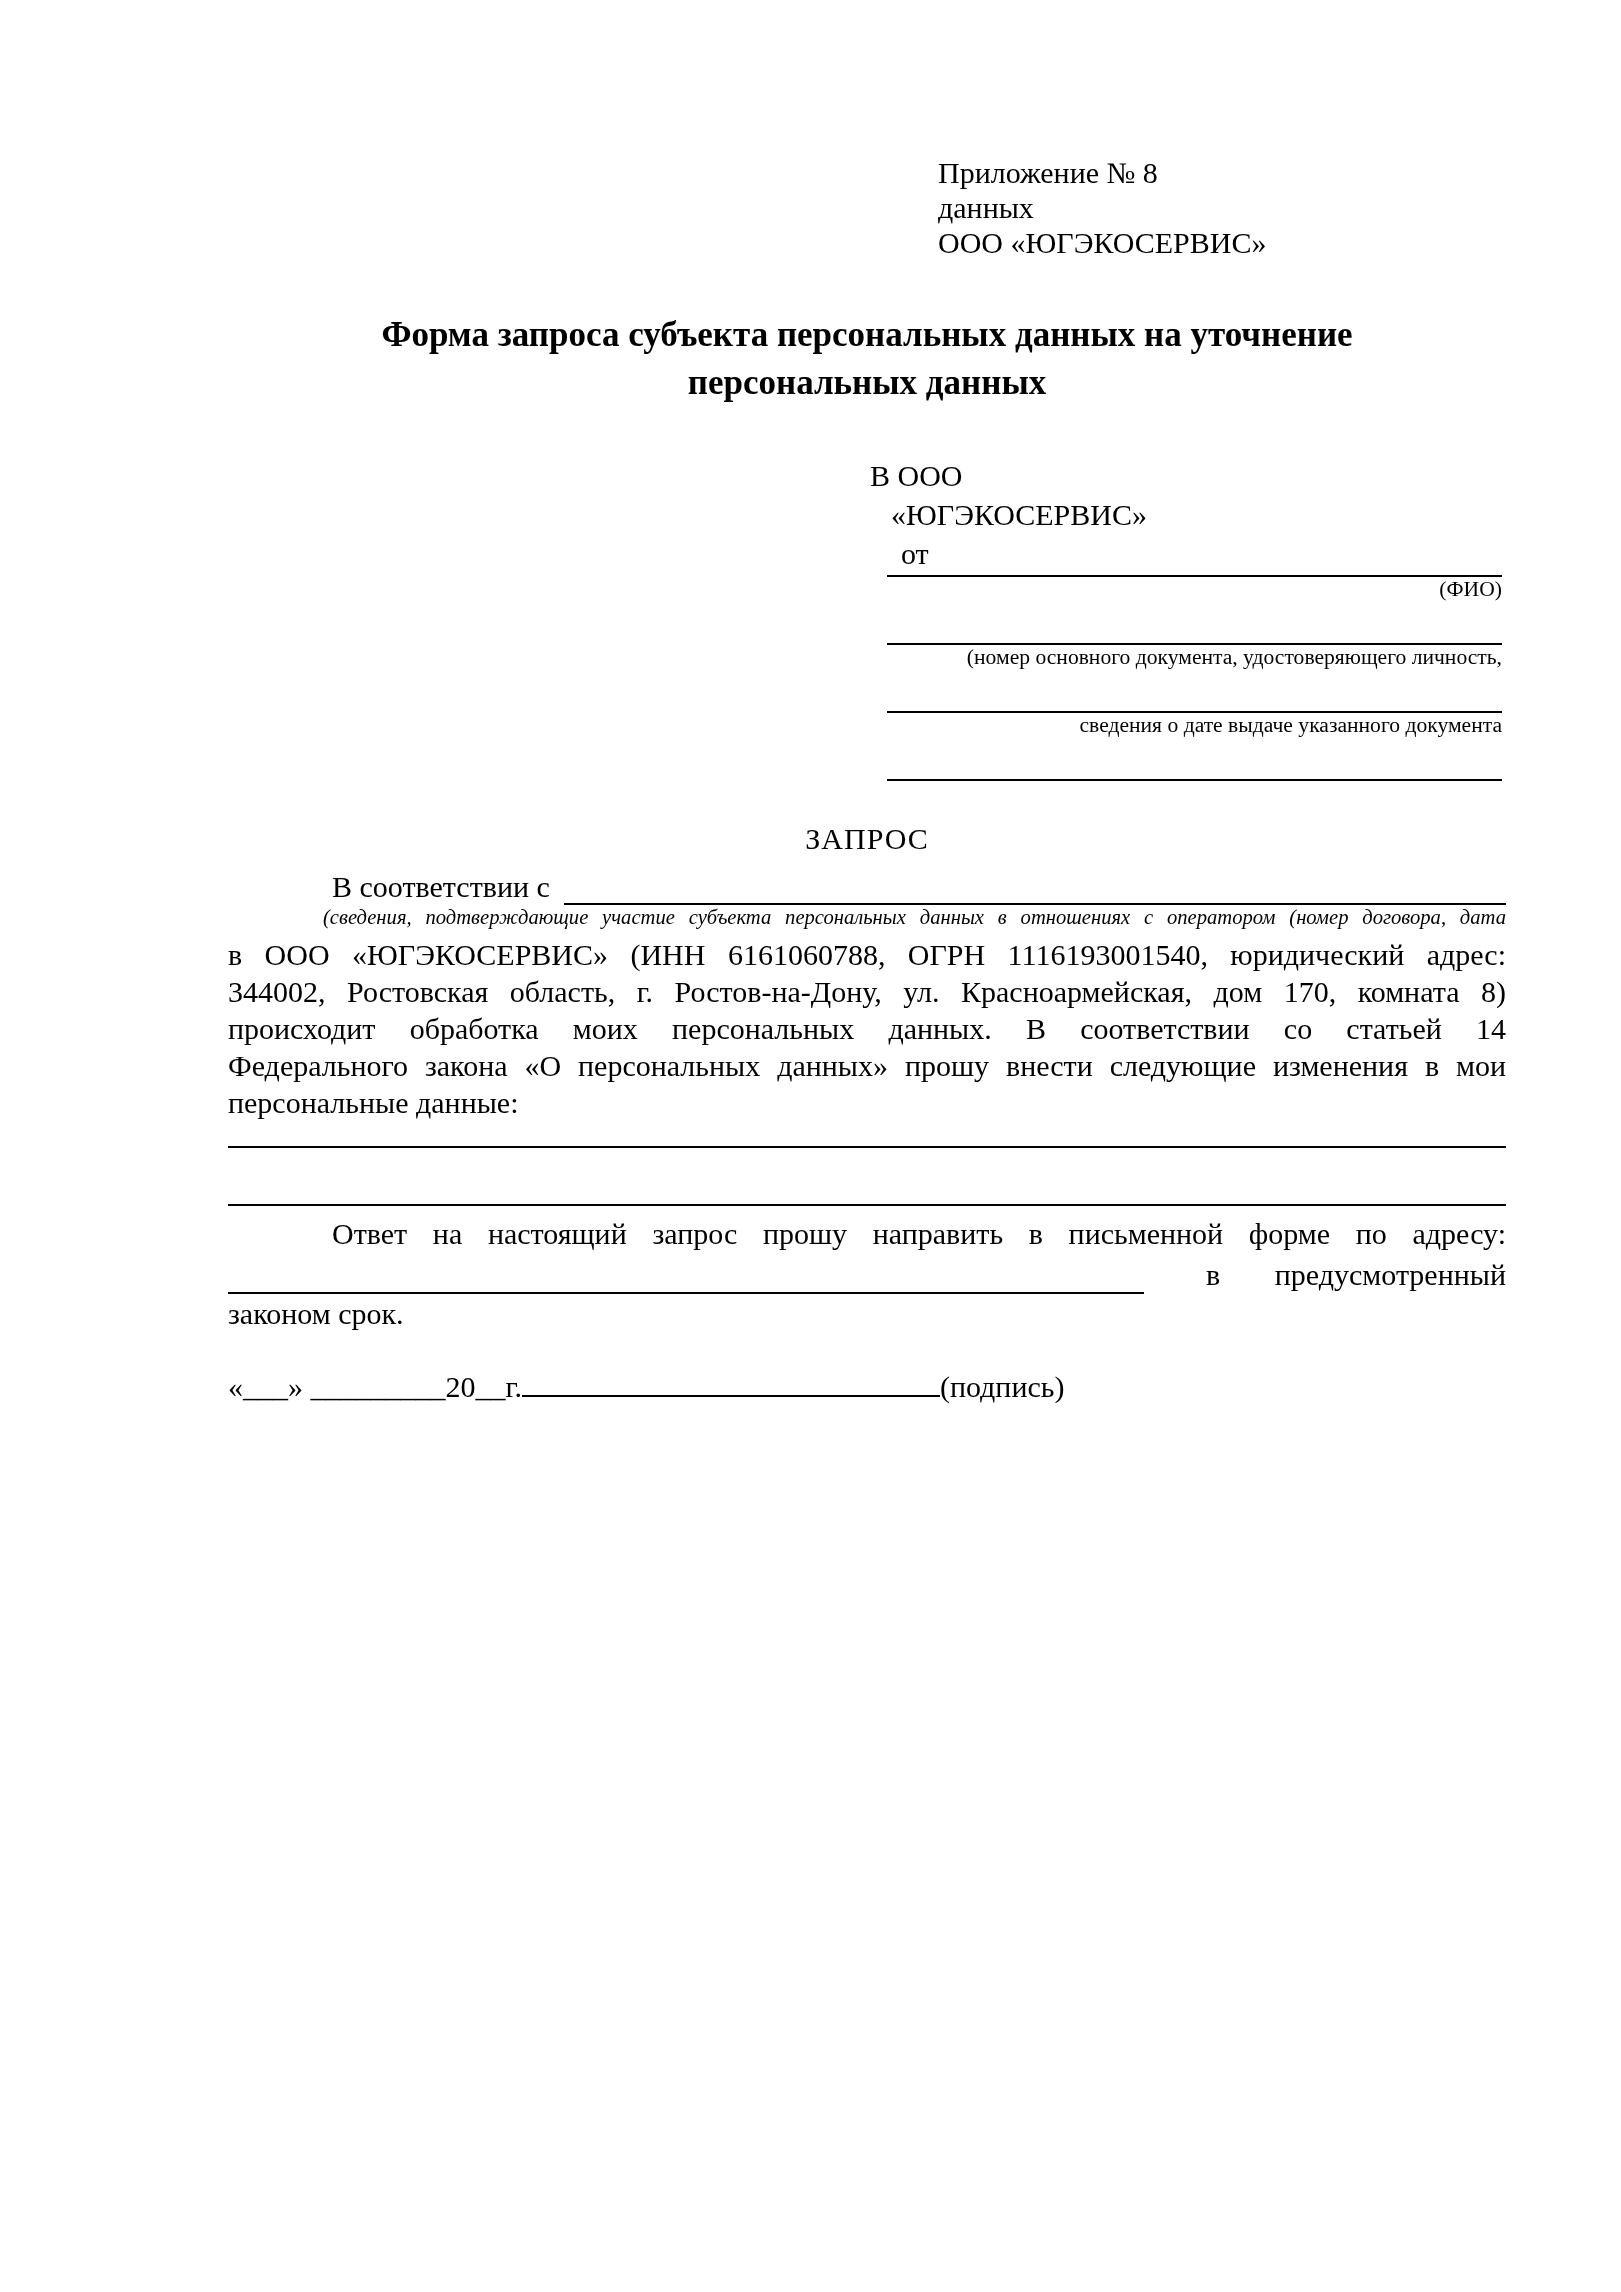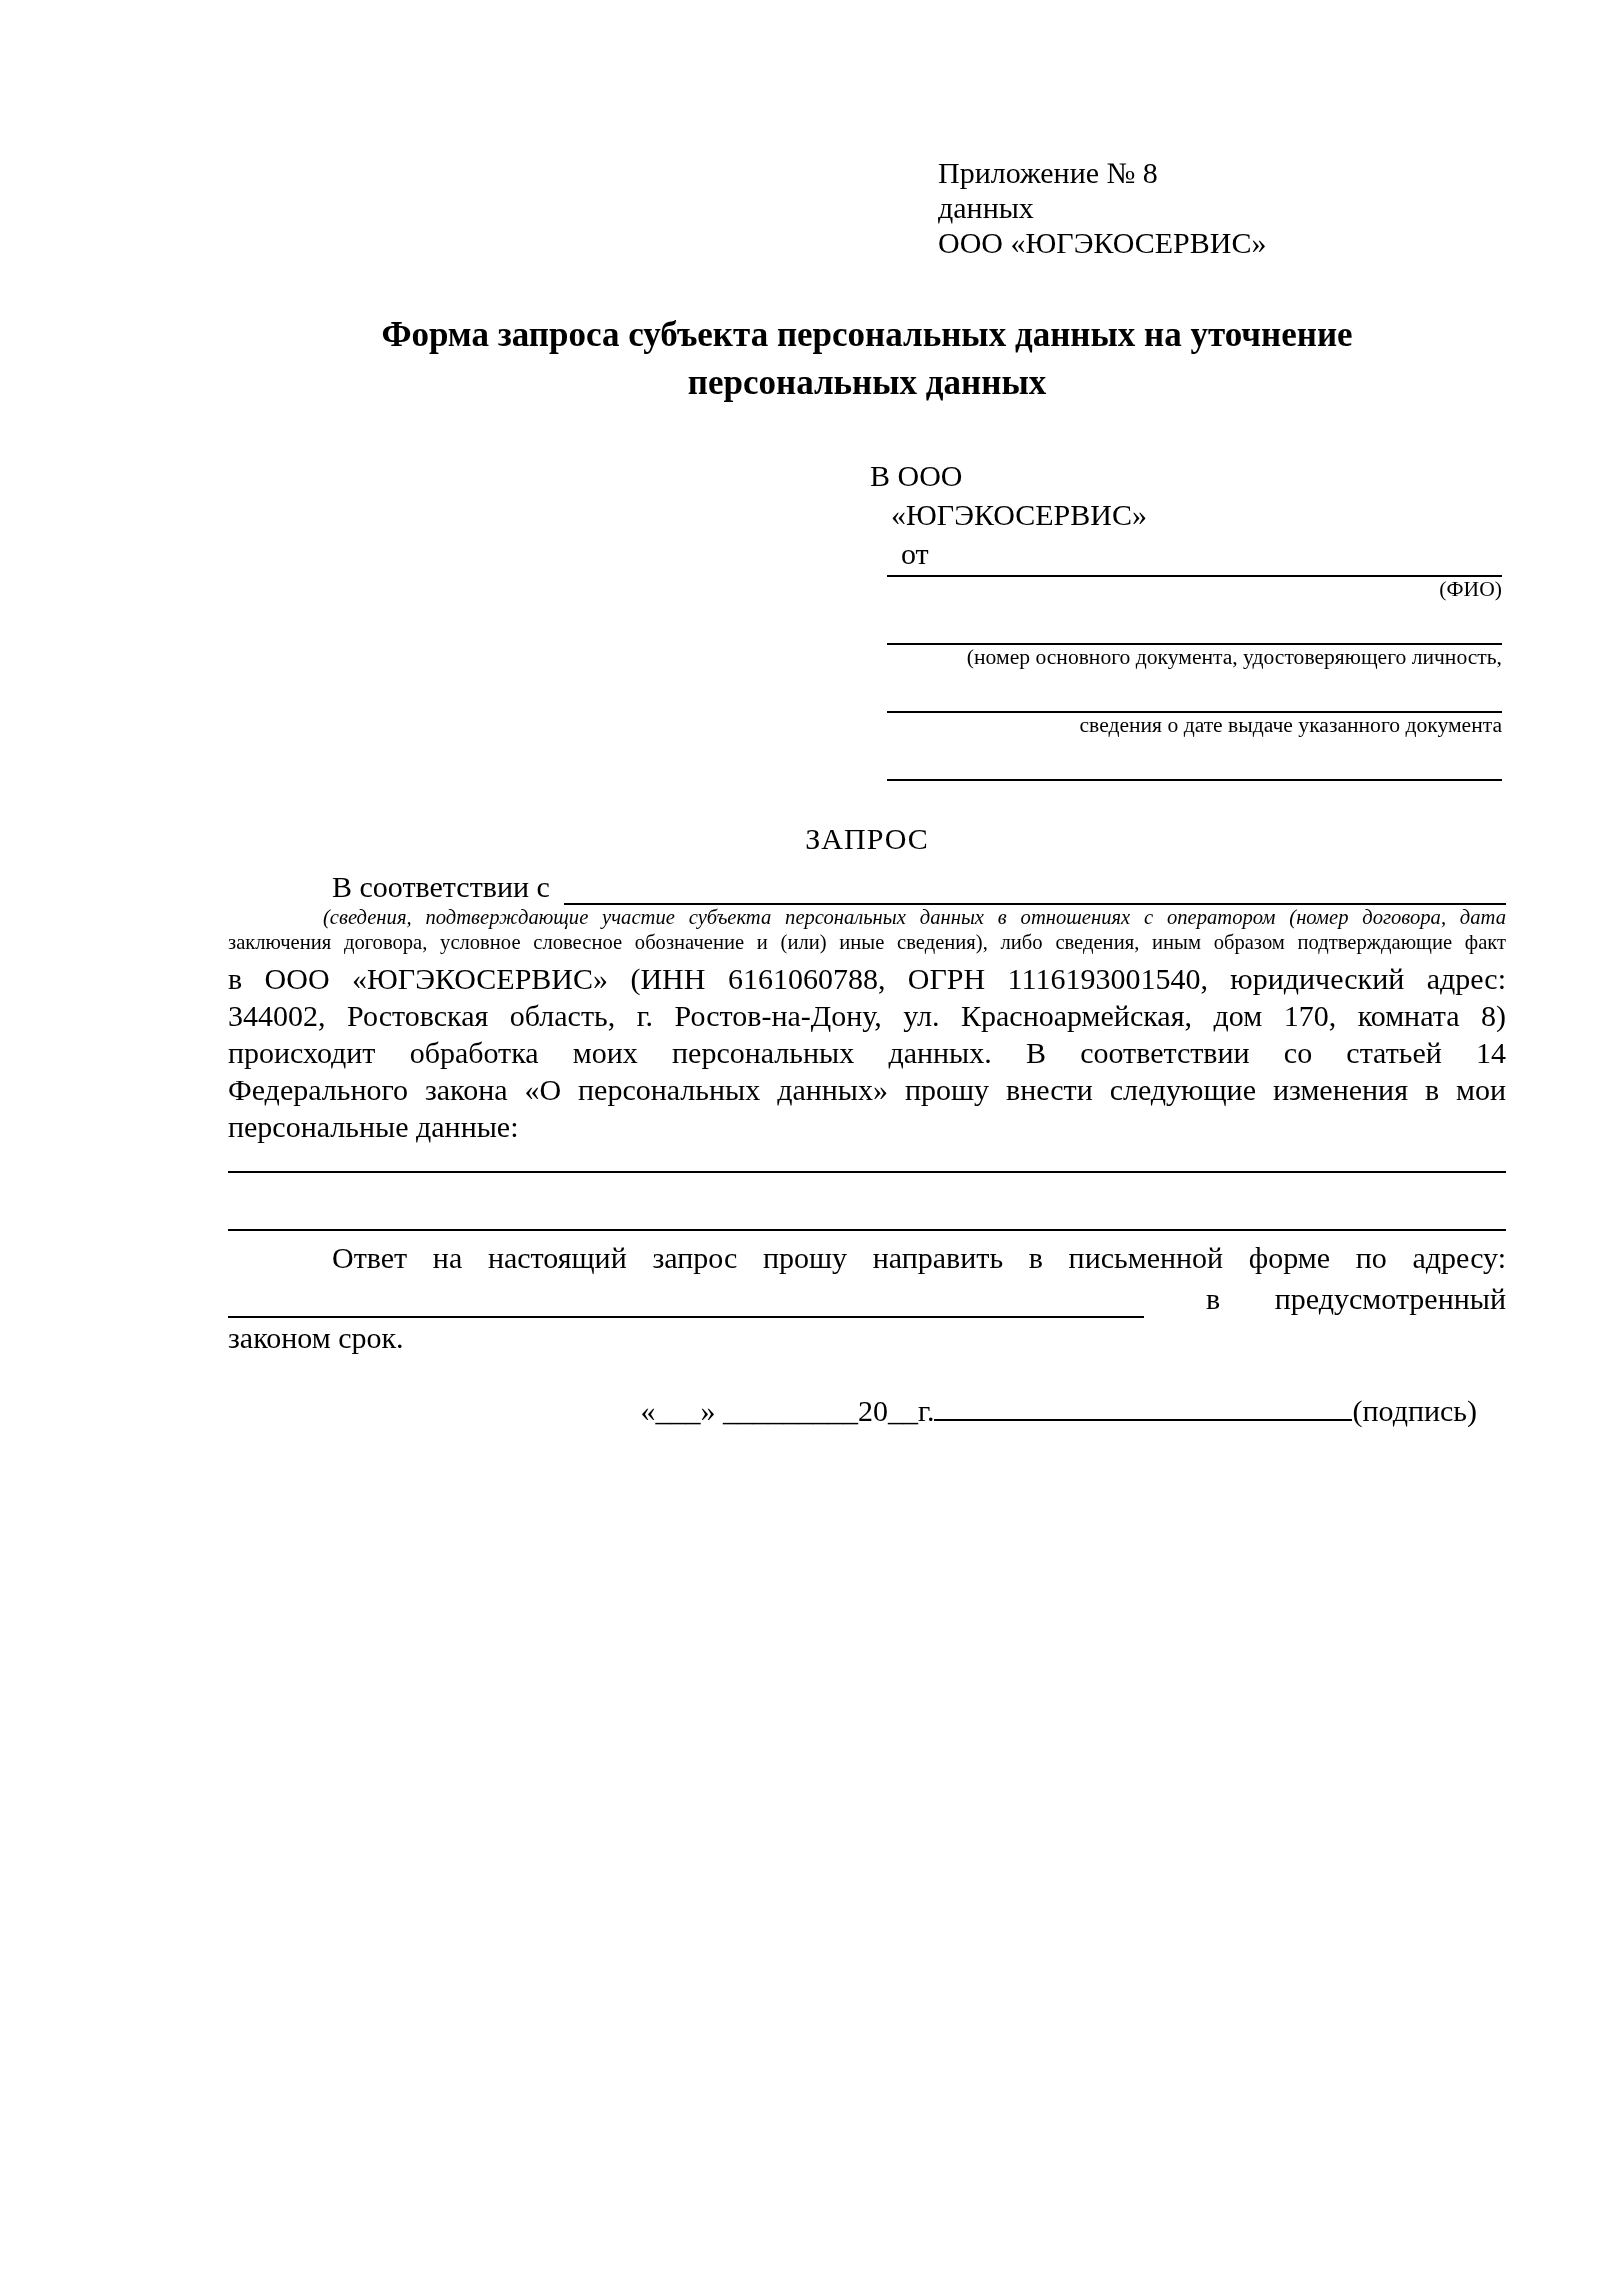--- a/index.html
+++ b/index.html
@@ -67,21 +67,21 @@
   .ruled-2 { height: 56px; }
 
   
   .answer-l1 { margin-top: 7.8px; line-height: 39px; text-indent: 104px; text-align: justify; text-align-last: justify; }
   .answer-l2 { height: 41px; display: flex; align-items: flex-end; justify-content: space-between; line-height: 39px; }
   .answer-blank { width: 916px; border-bottom: 2.9px solid #000; height: 31px; }
   .answer-tail { word-spacing: 47px; white-space: nowrap; }
   .answer-l3 { line-height: 39px; }
 
   
-  .footer-row { margin-top: 31px; display: flex; justify-content: flex-end; align-items: flex-end; line-height: 39px; margin-right: 29px; }
+  .footer-row { margin-top: 31px; display: flex; justify-content: flex-start; align-items: flex-end; line-height: 39px; margin-right: 29px; }
   .date-part { white-space: nowrap; }
   .sig-part { white-space: nowrap; }
   .sig-line { display: inline-block; width: 418px; height: 31px; border-bottom: 2.9px solid #000; vertical-align: baseline; }
 </style>
 </head>
 <body>
 
 <div class="page">
 
   <div class="hdr-block">
@@ -113,21 +113,20 @@
 
   <div class="zapros">ЗАПРОС</div>
 
   <div class="accord-row">
     <span class="accord-lead">В соответствии с</span>
     <span class="accord-blank"></span>
   </div>
 
   <div class="note-block">
     <div class="note-l1">(сведения, подтверждающие участие субъекта персональных данных в отношениях с оператором (номер договора, дата</div>
-    <div class="note-l2">заключения договора, условное словесное обозначение и (или) иные сведения), либо сведения, иным образом подтверждающие факт</div>
   </div>
 
   <div class="body-par">
     <div class="jline">в ООО «ЮГЭКОСЕРВИС» (ИНН 6161060788, ОГРН 1116193001540, юридический адрес:</div>
     <div class="jline">344002, Ростовская область, г. Ростов-на-Дону, ул. Красноармейская, дом 170, комната 8)</div>
     <div class="jline">происходит обработка моих персональных данных. В соответствии со статьей 14</div>
     <div class="jline">Федерального закона «О персональных данных» прошу внести следующие изменения в мои</div>
     <div class="jline-last">персональные данные:</div>
   </div>
 

